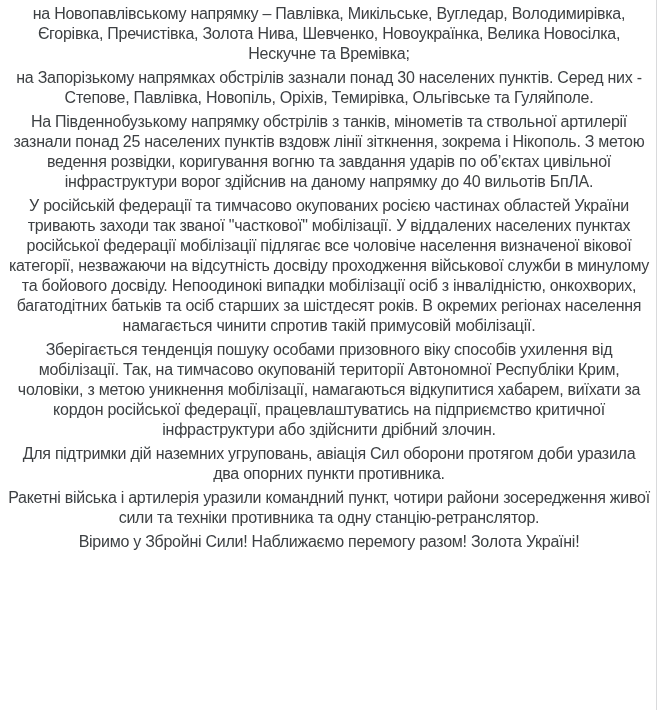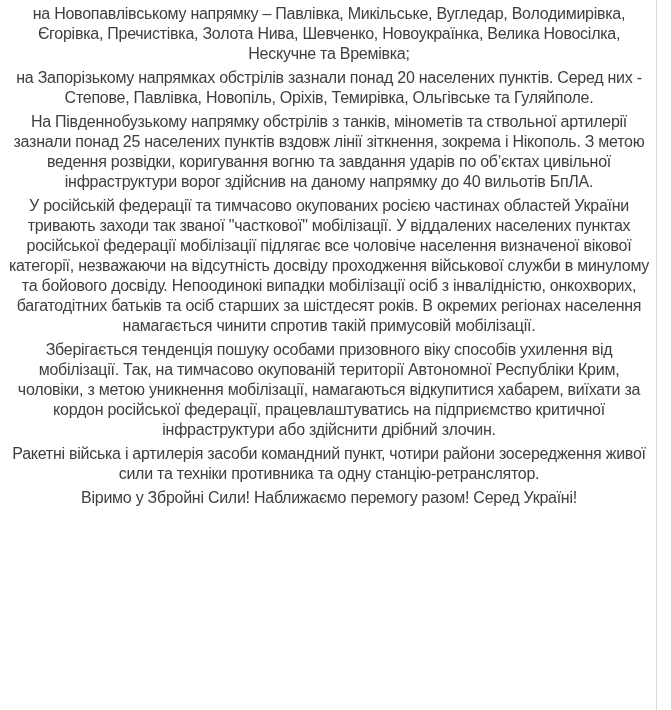--- a/index.html
+++ b/index.html
@@ -36,21 +36,22 @@
     width: 1px;
     height: 710px;
     background: #d9dadc;
   }
 </style>
 </head>
 <body>
 
 <div class="content">
   <p>на Новопавлівському напрямку – Павлівка, Микільське, Вугледар, Володимирівка, Єгорівка, Пречистівка, Золота Нива, Шевченко, Новоукраїнка, Велика Новосілка, Нескучне та Времівка;</p>
-  <p>на Запорізькому напрямках обстрілів зазнали понад 20 населених пунктів. Серед них - Степове, Павлівка, Новопіль, Оріхів, Темирівка, Ольгівське та Гуляйполе.</p>
+  <p>на Запорізькому напрямках обстрілів зазнали понад 30 населених пунктів. Серед них - Степове, Павлівка, Новопіль, Оріхів, Темирівка, Ольгівське та Гуляйполе.</p>
   <p>На Південнобузькому напрямку обстрілів з танків, мінометів та ствольної артилерії зазнали понад 25 населених пунктів вздовж лінії зіткнення, зокрема і Нікополь. З метою ведення розвідки, коригування вогню та завдання ударів по об’єктах цивільної інфраструктури ворог здійснив на даному напрямку до 40 вильотів БпЛА.</p>
   <p>У російській федерації та тимчасово окупованих росією частинах областей України тривають заходи так званої "часткової" мобілізації. У віддалених населених пунктах російської федерації мобілізації підлягає все чоловіче населення визначеної вікової категорії, незважаючи на відсутність досвіду проходження військової служби в минулому та бойового досвіду. Непоодинокі випадки мобілізації осіб з інвалідністю, онкохворих, багатодітних батьків та осіб старших за шістдесят років. В окремих регіонах населення намагається чинити спротив такій примусовій мобілізації.</p>
   <p>Зберігається тенденція пошуку особами призовного віку способів ухилення від мобілізації. Так, на тимчасово окупованій території Автономної Республіки Крим, чоловіки, з метою уникнення мобілізації, намагаються відкупитися хабарем, виїхати за кордон російської федерації, працевлаштуватись на підприємство критичної інфраструктури або здійснити дрібний злочин.</p>
-  <p>Ракетні війська і артилерія засоби командний пункт, чотири райони зосередження живої сили та техніки противника та одну станцію-ретранслятор.</p>
-  <p>Віримо у Збройні Сили! Наближаємо перемогу разом! Серед Україні!</p>
+  <p>Для підтримки дій наземних угруповань, авіація Сил оборони протягом доби уразила два опорних пункти противника.</p>
+  <p>Ракетні війська і артилерія уразили командний пункт, чотири райони зосередження живої сили та техніки противника та одну станцію-ретранслятор.</p>
+  <p>Віримо у Збройні Сили! Наближаємо перемогу разом! Золота Україні!</p>
 </div>
 
 <div class="right-border"></div>
 
 </body></html>

